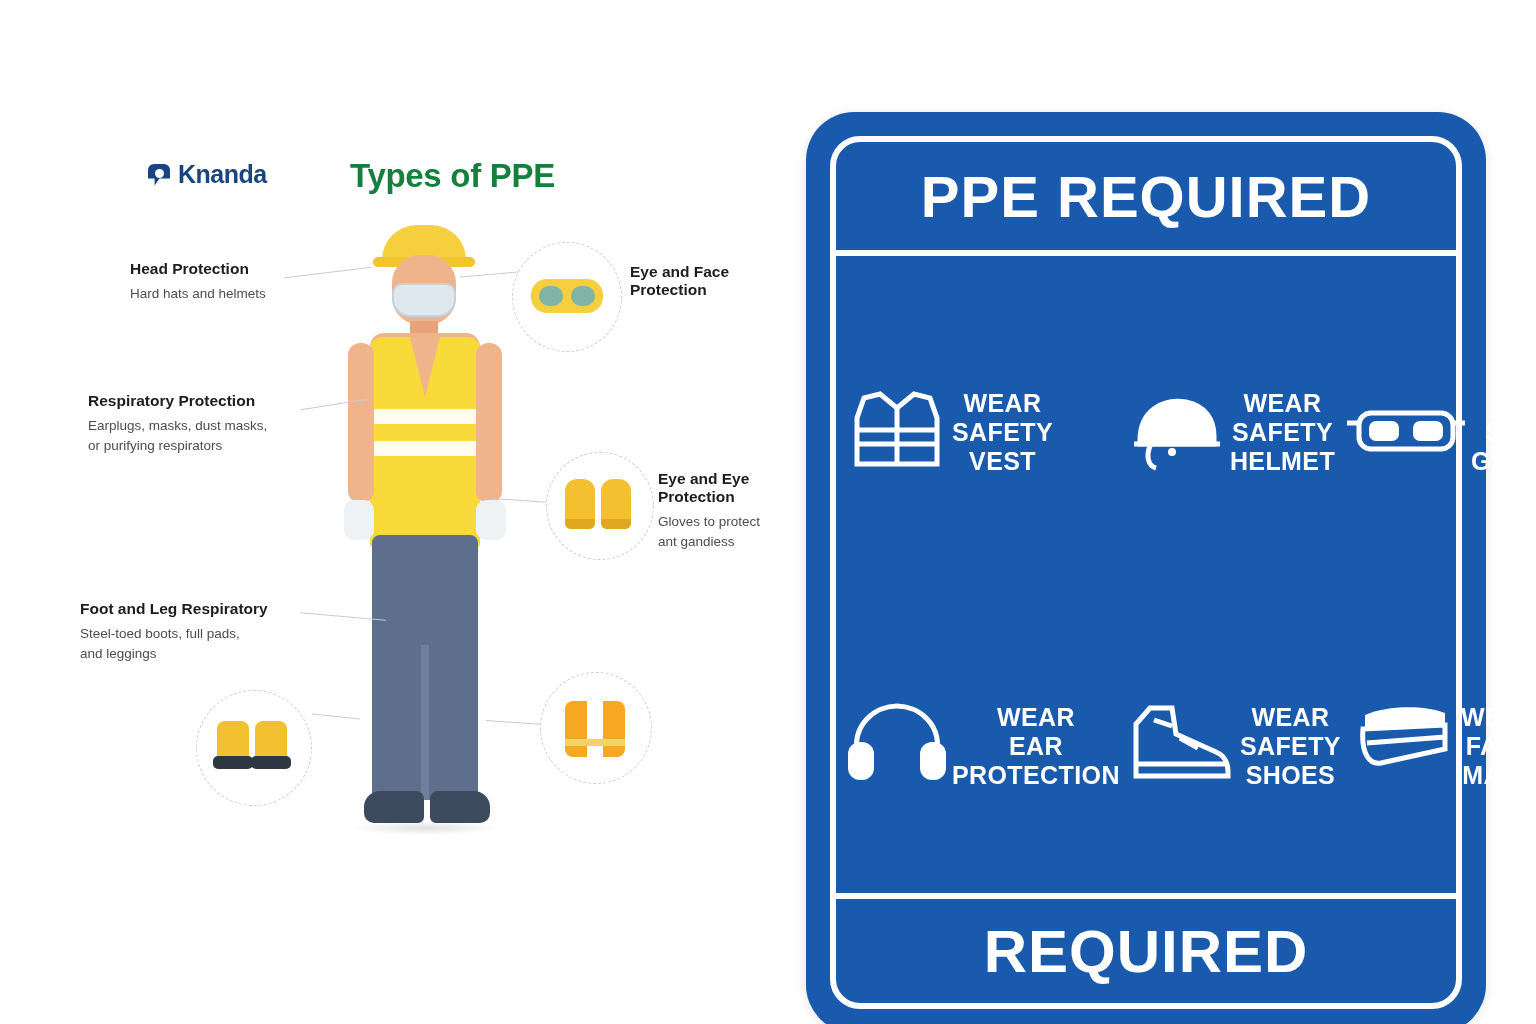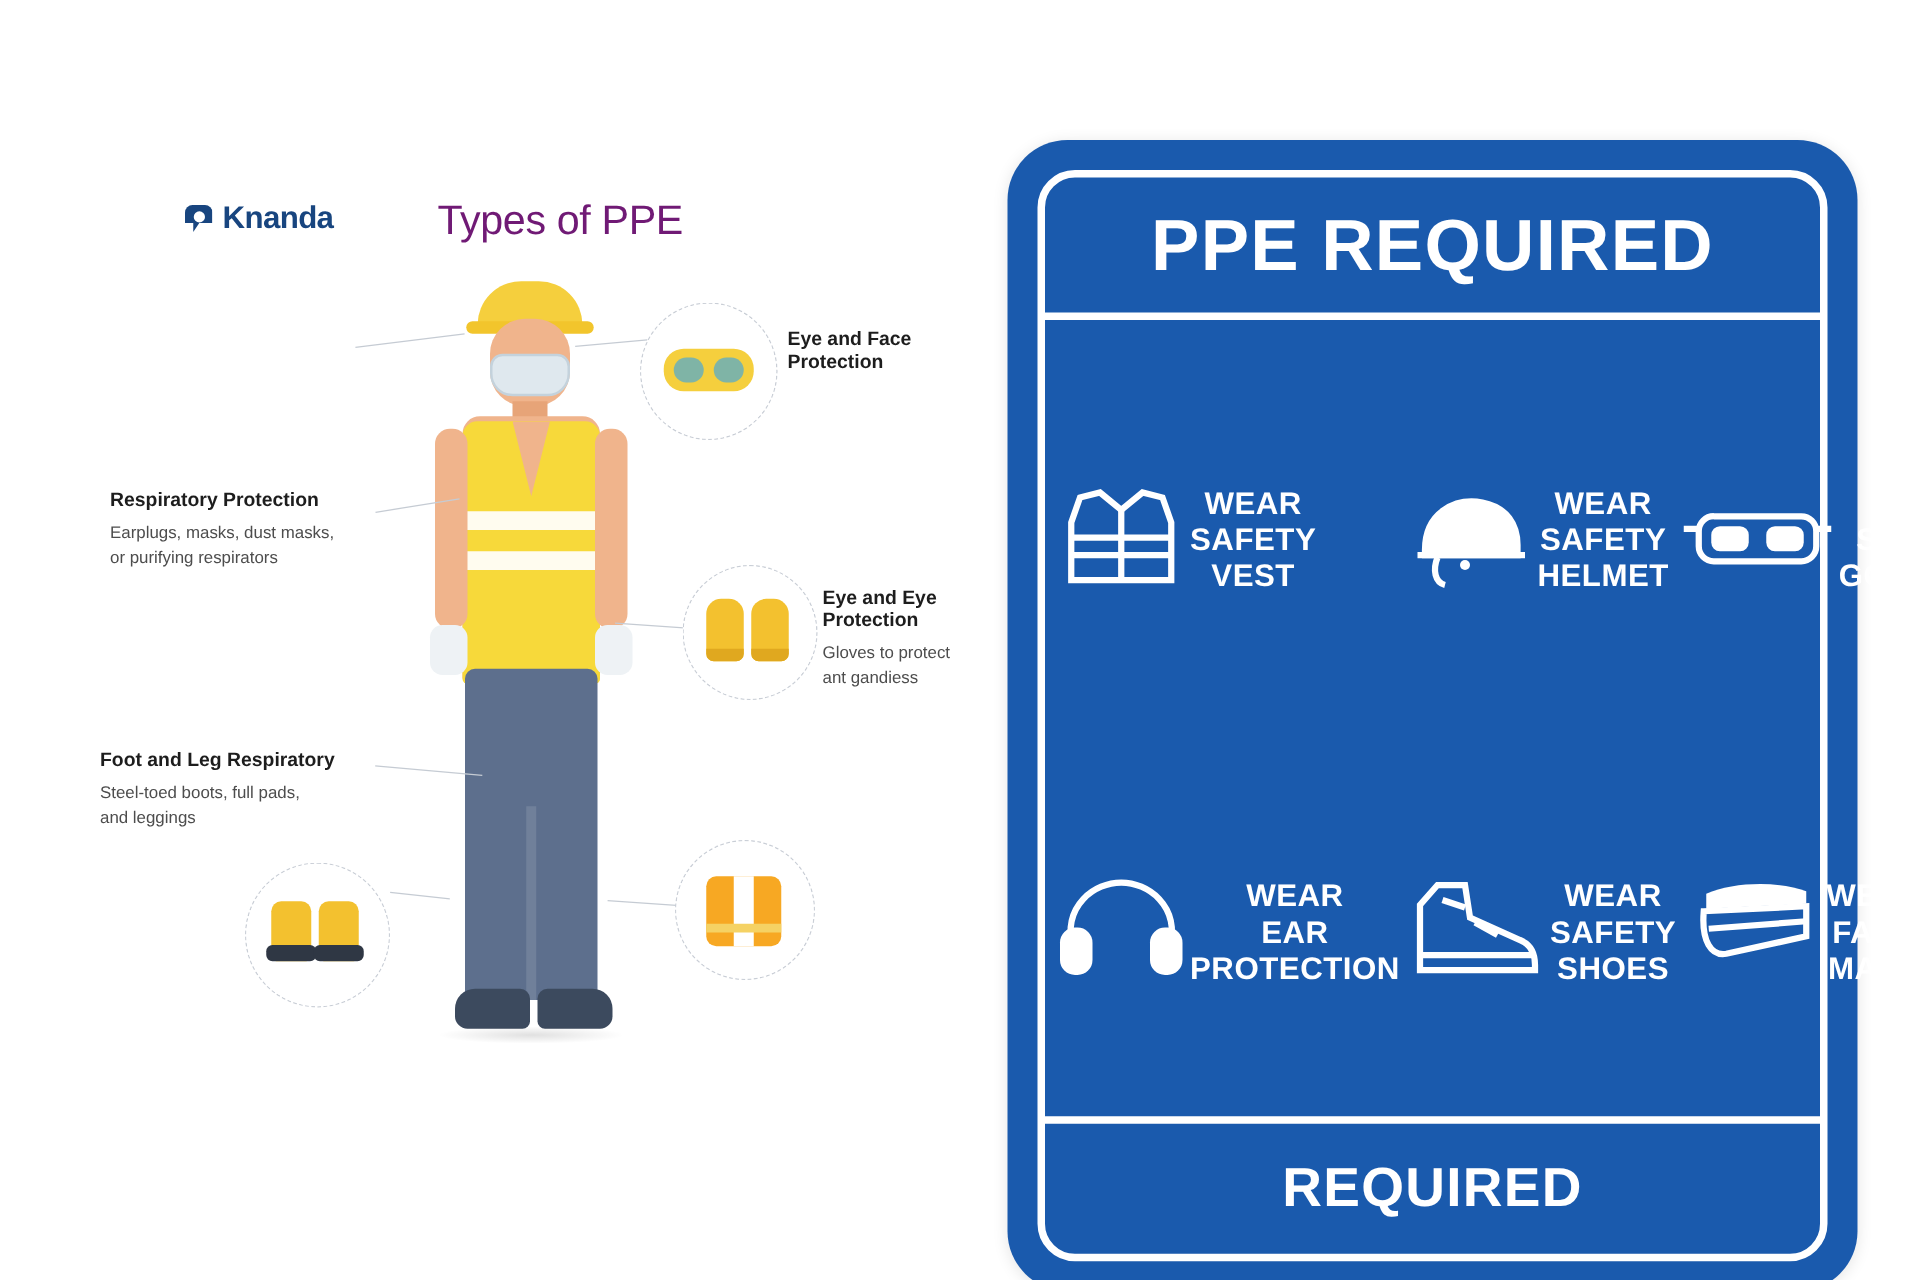--- a/index.html
+++ b/index.html
@@ -18,21 +18,21 @@
   .brand{position:absolute;left:148px;top:160px;display:flex;align-items:center;gap:4px;}
   .brand-mark{width:26px;height:26px;position:relative;}
   .brand-mark .pin{
     position:absolute;left:0;top:2px;width:22px;height:22px;
     background:#18457f;border-radius:6px 6px 6px 2px;
     clip-path:polygon(0 0,100% 0,100% 68%,52% 68%,30% 100%,30% 68%,0 68%);
   }
   .brand-mark .dot{position:absolute;left:7px;top:7px;width:9px;height:9px;border-radius:50%;background:#ffffff;}
   .brand-text{font-size:25px;font-weight:bold;color:#18457f;letter-spacing:-0.5px;}
 
-  .title{position:absolute;left:350px;top:157px;font-size:33px;font-weight:normal;color:#701a75;letter-spacing:-0.3px;}
+  .title{position:absolute;left:350px;top:157px;font-size:33px;font-weight:bold;color:#15803d;letter-spacing:-0.3px;}
 
   
   .worker{position:absolute;left:330px;top:225px;width:190px;height:620px;}
   .helmet{position:absolute;left:52px;top:0;width:84px;height:40px;background:#f5cf3d;border-radius:42px 42px 6px 6px;}
   .helmet:after{content:"";position:absolute;left:-9px;top:32px;width:102px;height:10px;background:#f2c52c;border-radius:6px;}
   .head{position:absolute;left:62px;top:30px;width:64px;height:70px;background:#f0b48c;border-radius:28px;}
   .mask{position:absolute;left:62px;top:58px;width:64px;height:34px;background:#dfe8ee;border-radius:10px 10px 18px 18px;border:2px solid #c4d2dc;box-sizing:border-box;}
   .neck{position:absolute;left:80px;top:96px;width:28px;height:18px;background:#e7a478;}
   .torso{position:absolute;left:40px;top:108px;width:110px;height:215px;background:#f0b48c;border-radius:14px 14px 6px 6px;}
   .vest{position:absolute;left:40px;top:112px;width:110px;height:210px;background:#f7d93a;border-radius:12px 12px 4px 4px;}
@@ -116,21 +116,21 @@
   .cell{display:flex;align-items:center;justify-content:flex-start;padding-top:14px;}
   .cell .ico{height:104px;display:flex;align-items:center;justify-content:center;}
   .cell .txt{
     color:#ffffff;font-size:25px;font-weight:bold;line-height:29px;text-align:center;letter-spacing:.4px;
     margin-top:6px;white-space:pre-line;
   }
   .sign-foot{
     height:104px;border-top:6px solid #ffffff;
     display:flex;align-items:center;justify-content:center;
   }
-  .sign-foot span{color:#ffffff;font-size:44px;font-weight:bold;letter-spacing:1px;text-align:center;}
+  .sign-foot span{color:#ffffff;font-size:60px;font-weight:bold;letter-spacing:1px;text-align:center;}
 </style>
 </head>
 <body>
 
 <div class="stage">
 
   <div class="left">
 
     <div class="brand">
       <span class="brand-mark">
@@ -181,20 +181,24 @@
       <div class="glove b"></div>
     </div>
     <div class="bubble b-vest">
       <div class="vestmini"></div>
     </div>
     <div class="bubble b-boots">
       <div class="bootmini a"></div>
       <div class="bootmini b"></div>
     </div>
 
+    <div class="lbl l-head">
+      <div class="h">Head Protection</div>
+      <div class="p">Hard hats and helmets</div>
+    </div>
     <div class="lbl l-resp">
       <div class="h">Respiratory Protection</div>
       <div class="p" style="white-space:pre-line">Earplugs, masks, dust masks,
 or purifying respirators</div>
     </div>
     <div class="lbl l-foot">
       <div class="h">Foot and Leg Respiratory</div>
       <div class="p" style="white-space:pre-line">Steel-toed boots, full pads,
 and leggings</div>
     </div>

